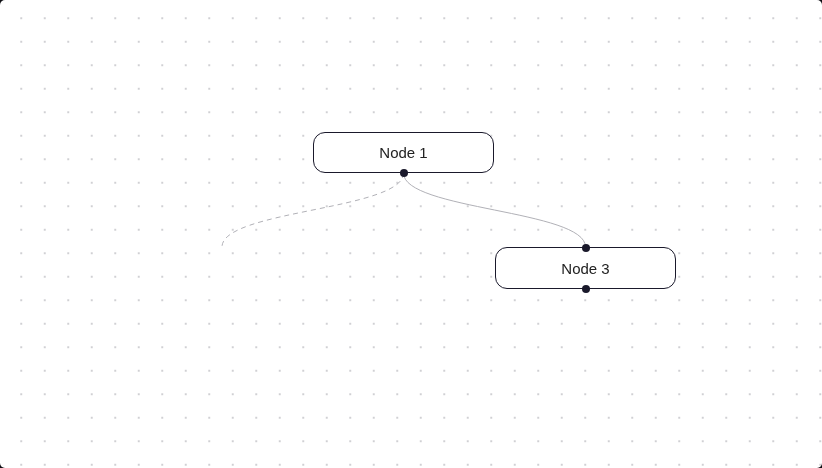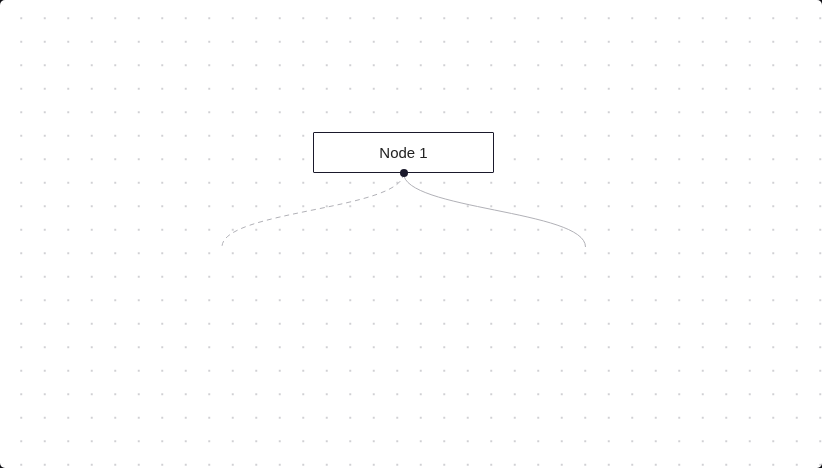--- a/index.html
+++ b/index.html
@@ -32,21 +32,21 @@
     pointer-events: none;
   }
   .edges path {
     pointer-events: stroke;
   }
   .node {
     position: absolute;
     box-sizing: border-box;
     background: var(--node-bg, #ffffff);
     border: 1px solid var(--node-border, #1a192b);
-    border-radius: 1px;
+    border-radius: 12px;
     display: flex;
     align-items: center;
     justify-content: center;
     cursor: grab;
   }
   .node .label {
     font-size: 15px;
     color: var(--node-text, #222222);
     line-height: 1;
     user-select: none;
@@ -73,14 +73,19 @@
       <path d="M 403.5,173 C 403.5,210 222,210 222,247" fill="none" stroke="#b1b1b7" stroke-width="1" stroke-dasharray="5 4"></path>
       <path d="M 403.5,173 C 403.5,210 585.5,210 585.5,247" fill="none" stroke="#b1b1b7" stroke-width="1"></path>
     </svg>
 
   <div class="node" style="left: 313px; top: 132px; width: 181px; height: 41px;">
     <span class="label">Node 1</span>
     <span class="handle h-bottom"></span>
   </div>
 
 
+  <div class="node" style="left: 495px; top: 247px; width: 181px; height: 42px;">
+    <span class="handle h-top"></span>
+    <span class="label">Node 3</span>
+    <span class="handle h-bottom"></span>
+  </div>
 
 </div>
 
 </body></html>

